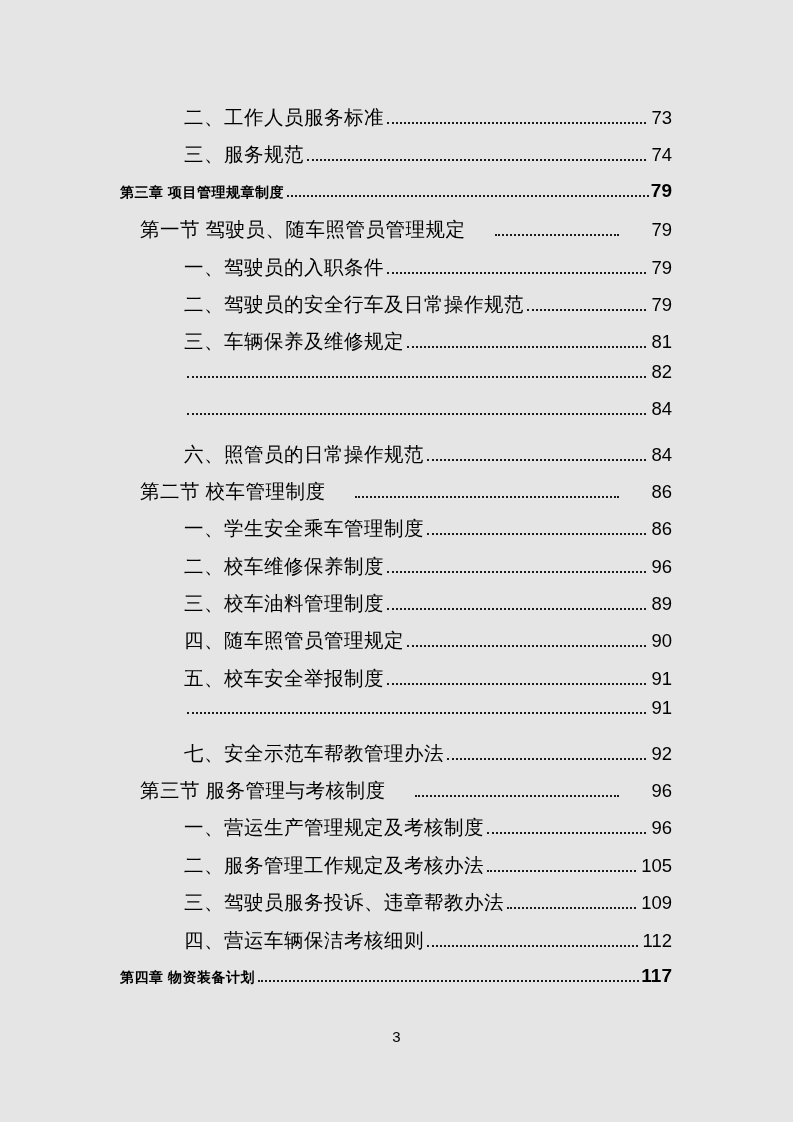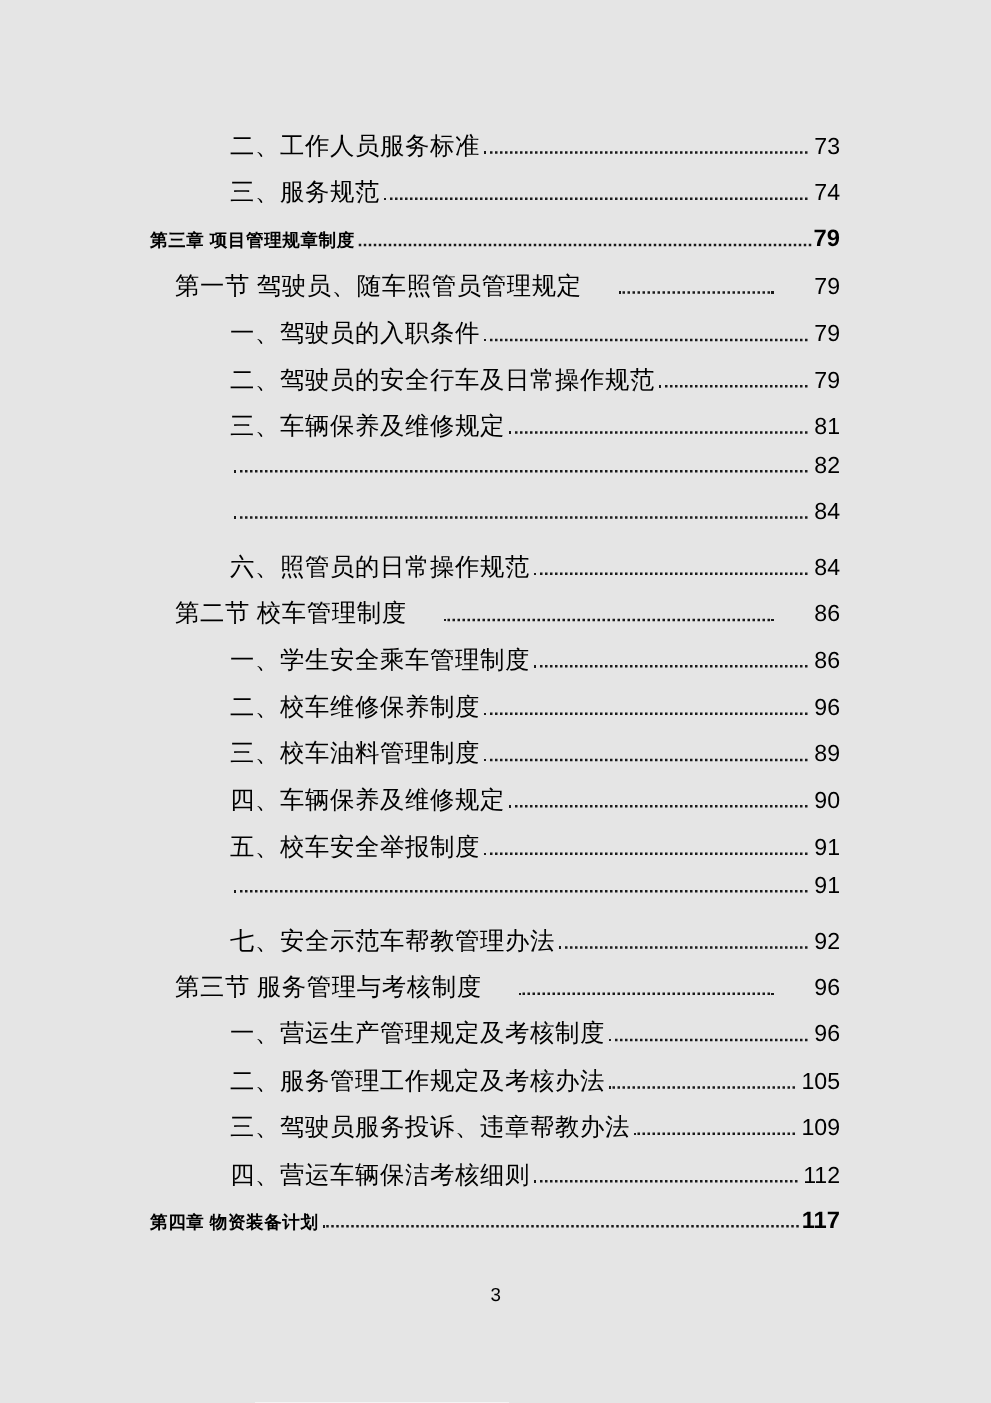--- a/index.html
+++ b/index.html
@@ -156,21 +156,21 @@
     <span class="toc-page">96</span>
   </div>
 
   <div class="toc-row level-3">
     <span class="toc-label">三、校车油料管理制度</span>
     <span class="toc-leader"></span>
     <span class="toc-page">89</span>
   </div>
 
   <div class="toc-row level-3">
-    <span class="toc-label">四、车辆保养及维修规定</span>
+    <span class="toc-label">四、随车照管员管理规定</span>
     <span class="toc-leader"></span>
     <span class="toc-page">90</span>
   </div>
 
   <div class="toc-row level-3">
     <span class="toc-label">五、校车安全举报制度</span>
     <span class="toc-leader"></span>
     <span class="toc-page">91</span>
   </div>
 

